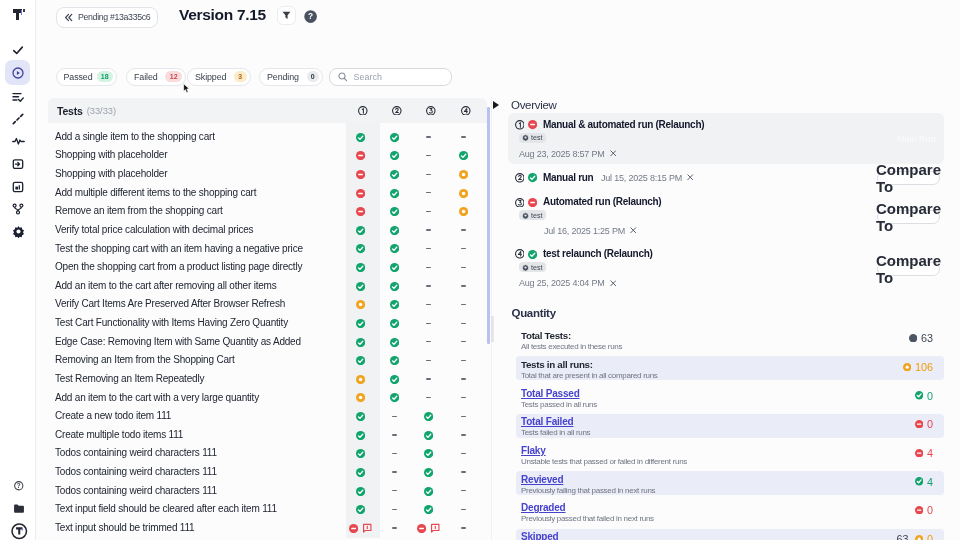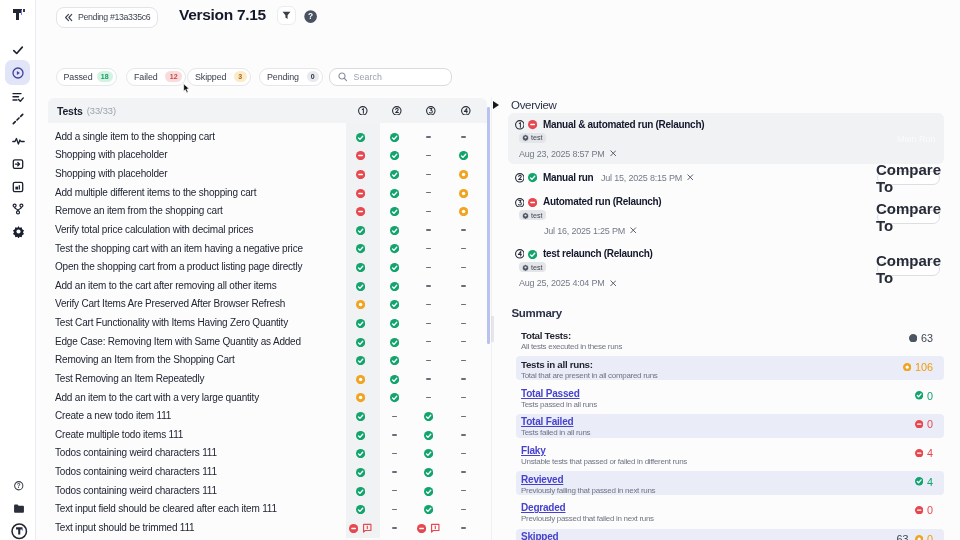--- a/index.html
+++ b/index.html
@@ -497,21 +497,21 @@
     <svg width="7" height="7" viewBox="0 0 12 12">
       <path d="M6 .9l1 1.7 1.9-.5.5 1.9 1.7 1-1 1.7 1 1.7-1.7 1-.5 1.9-1.9-.5-1 1.7-1-1.7-1.9.5-.5-1.9-1.7-1 1-1.7-1-1.7 1.7-1 .5-1.9 1.9.5z" fill="#4b5260"></path>
       <circle cx="6" cy="6" r="1.9" fill="#e4e6ea"></circle>
     </svg>
     <span>test</span>
   </div>
 <div class="abs date" style="left:519px;top:277.8px">Aug 25, 2025 4:04 PM <svg width="6.5" height="6.5" viewBox="0 0 8 8">
       <path d="M1 1l6 6M7 1L1 7" stroke="#4b5563" stroke-width="1.15" stroke-linecap="round"></path>
     </svg></div>
 <div class="cmpbtn" style="top:262px">Compare To</div>
-<div class="abs" style="left:511.5px;top:306.5px;font-size:11.5px;letter-spacing:-0.3px;font-weight:700;color:#2b3247">Summary</div>
+<div class="abs" style="left:511.5px;top:306.5px;font-size:11.5px;letter-spacing:-0.3px;font-weight:700;color:#2b3247">Quantity</div>
 <div class="srow" style="top:327.6px;background:transparent">
     <div class="stitle">Total Tests:</div>
     <div class="ssub">All tests executed in these runs</div>
     <div class="sval" style="color:#3f4654">
       <svg width="8.4" height="8.4" viewBox="0 0 10 10">
         <circle cx="5" cy="5" r="5" fill="#4b5563"></circle>
       </svg>
       <span>63</span>
     </div>
   </div>

